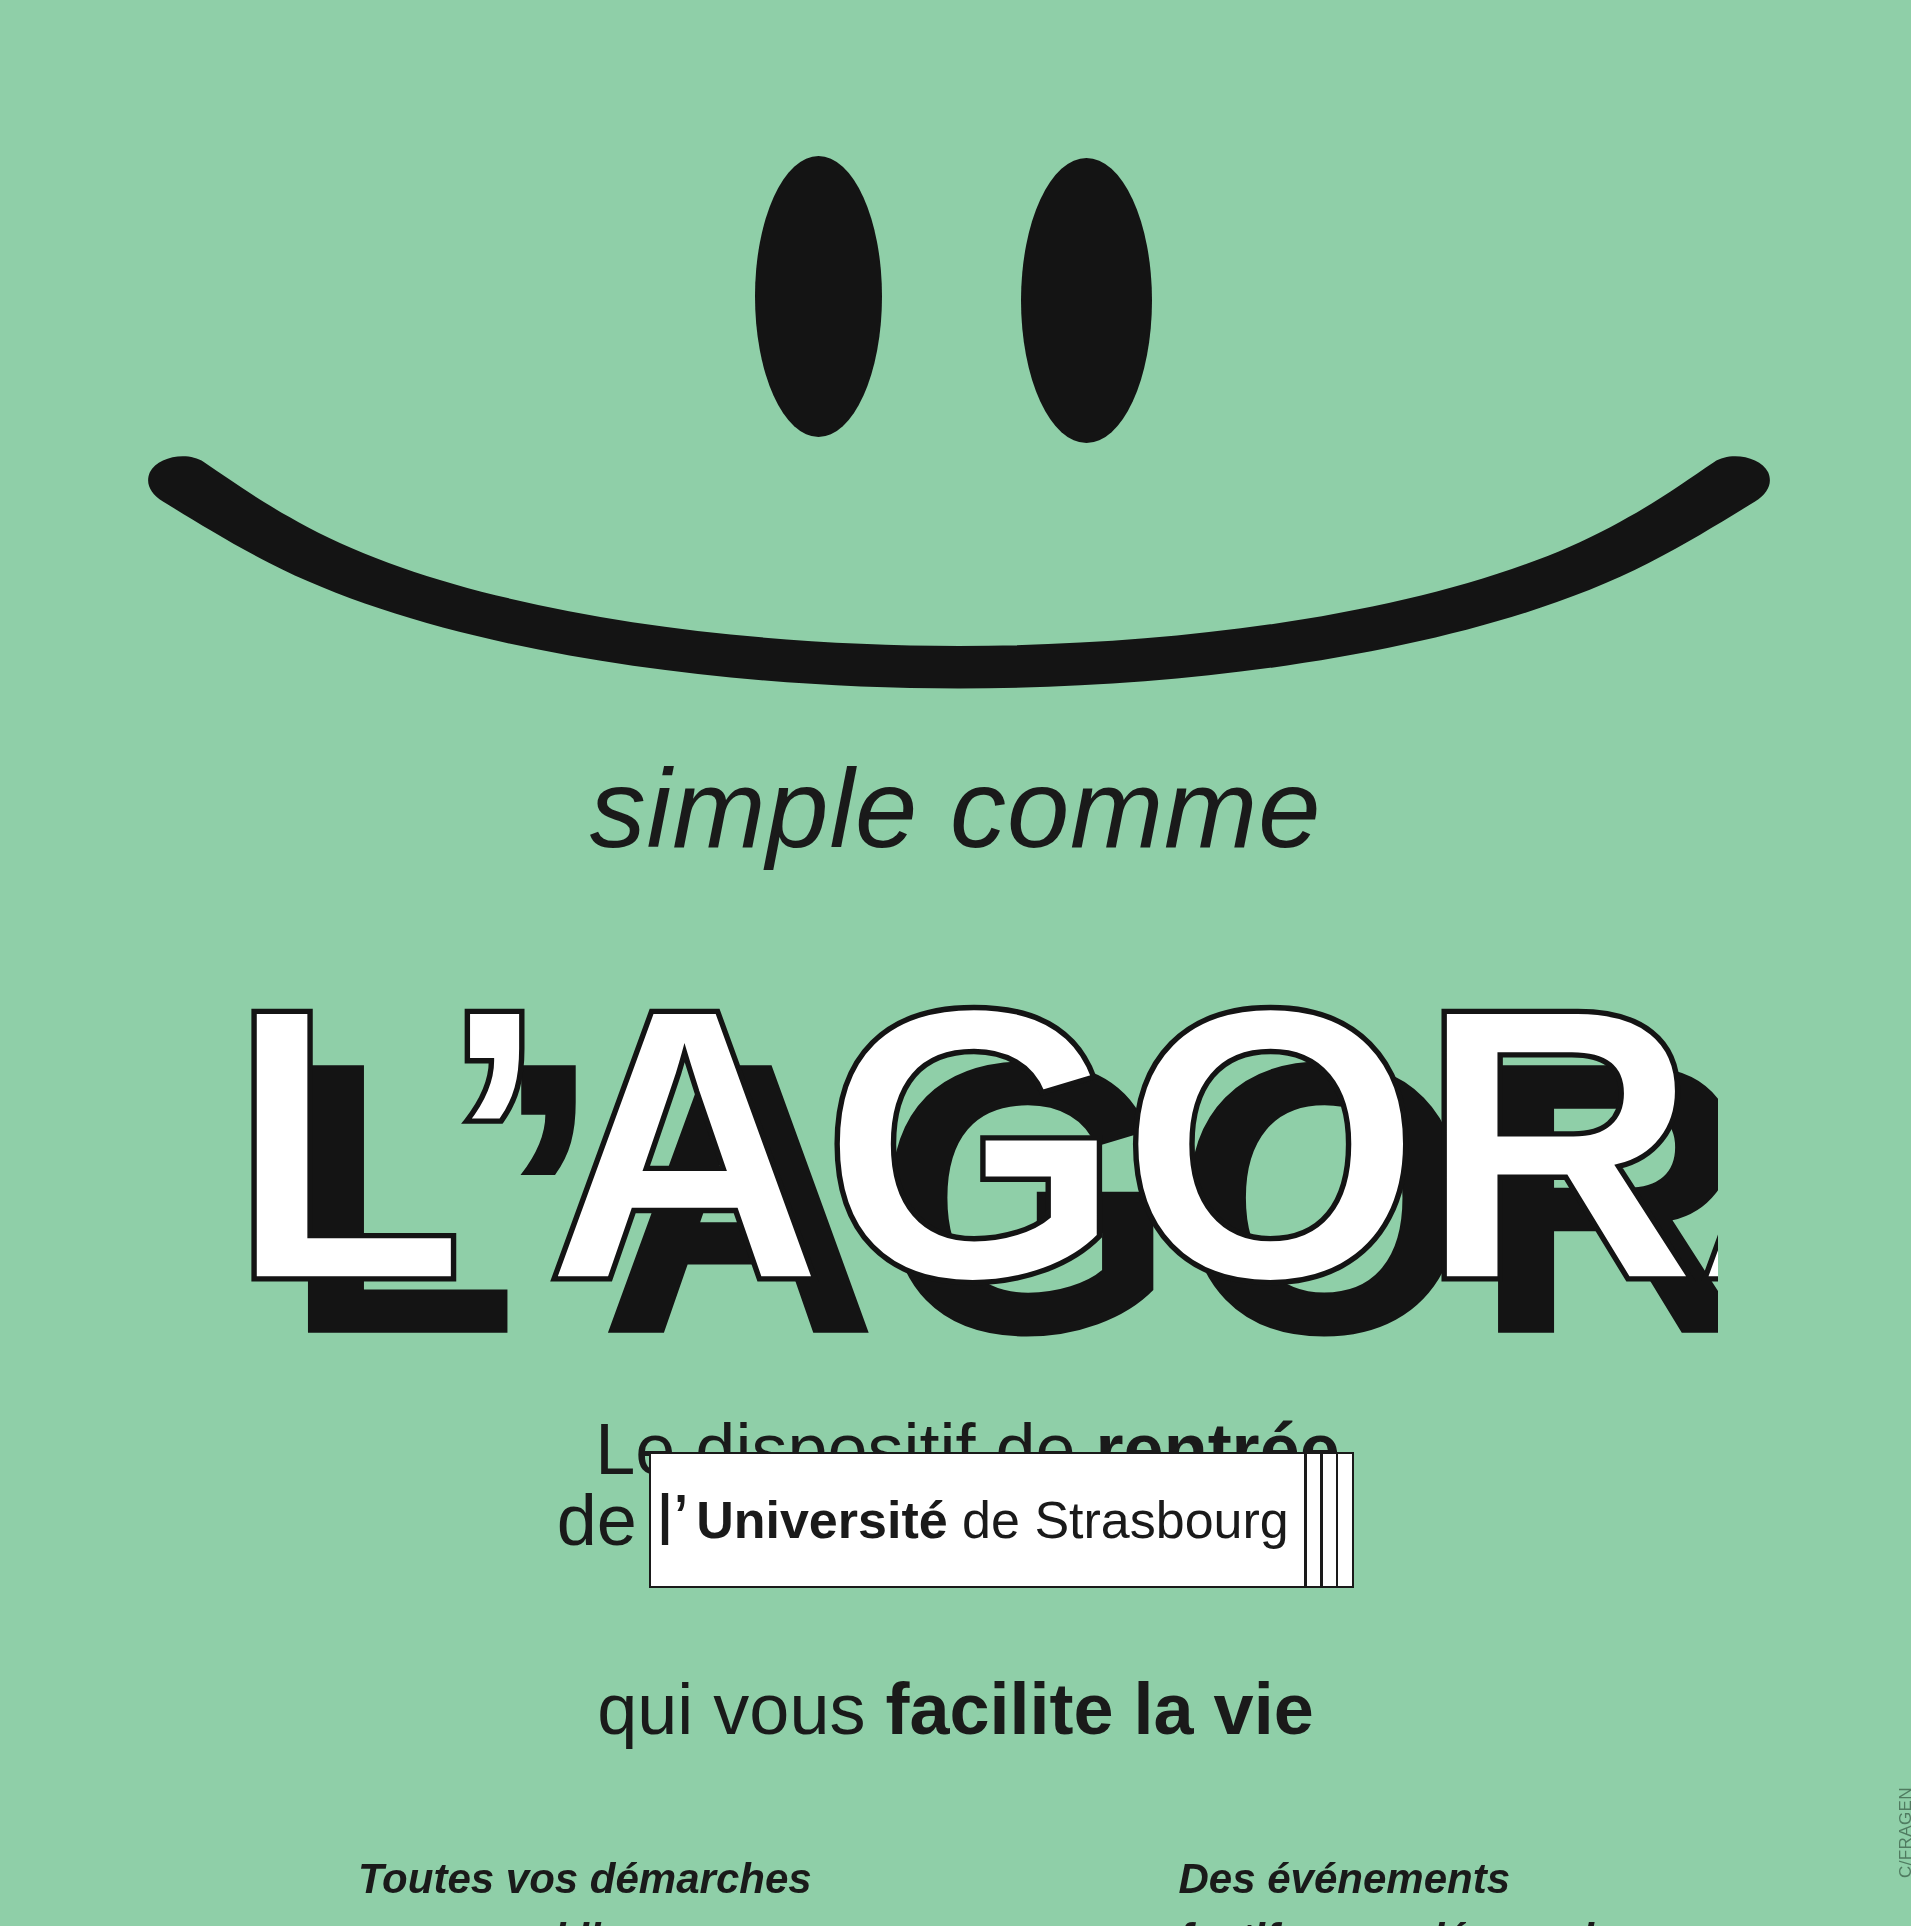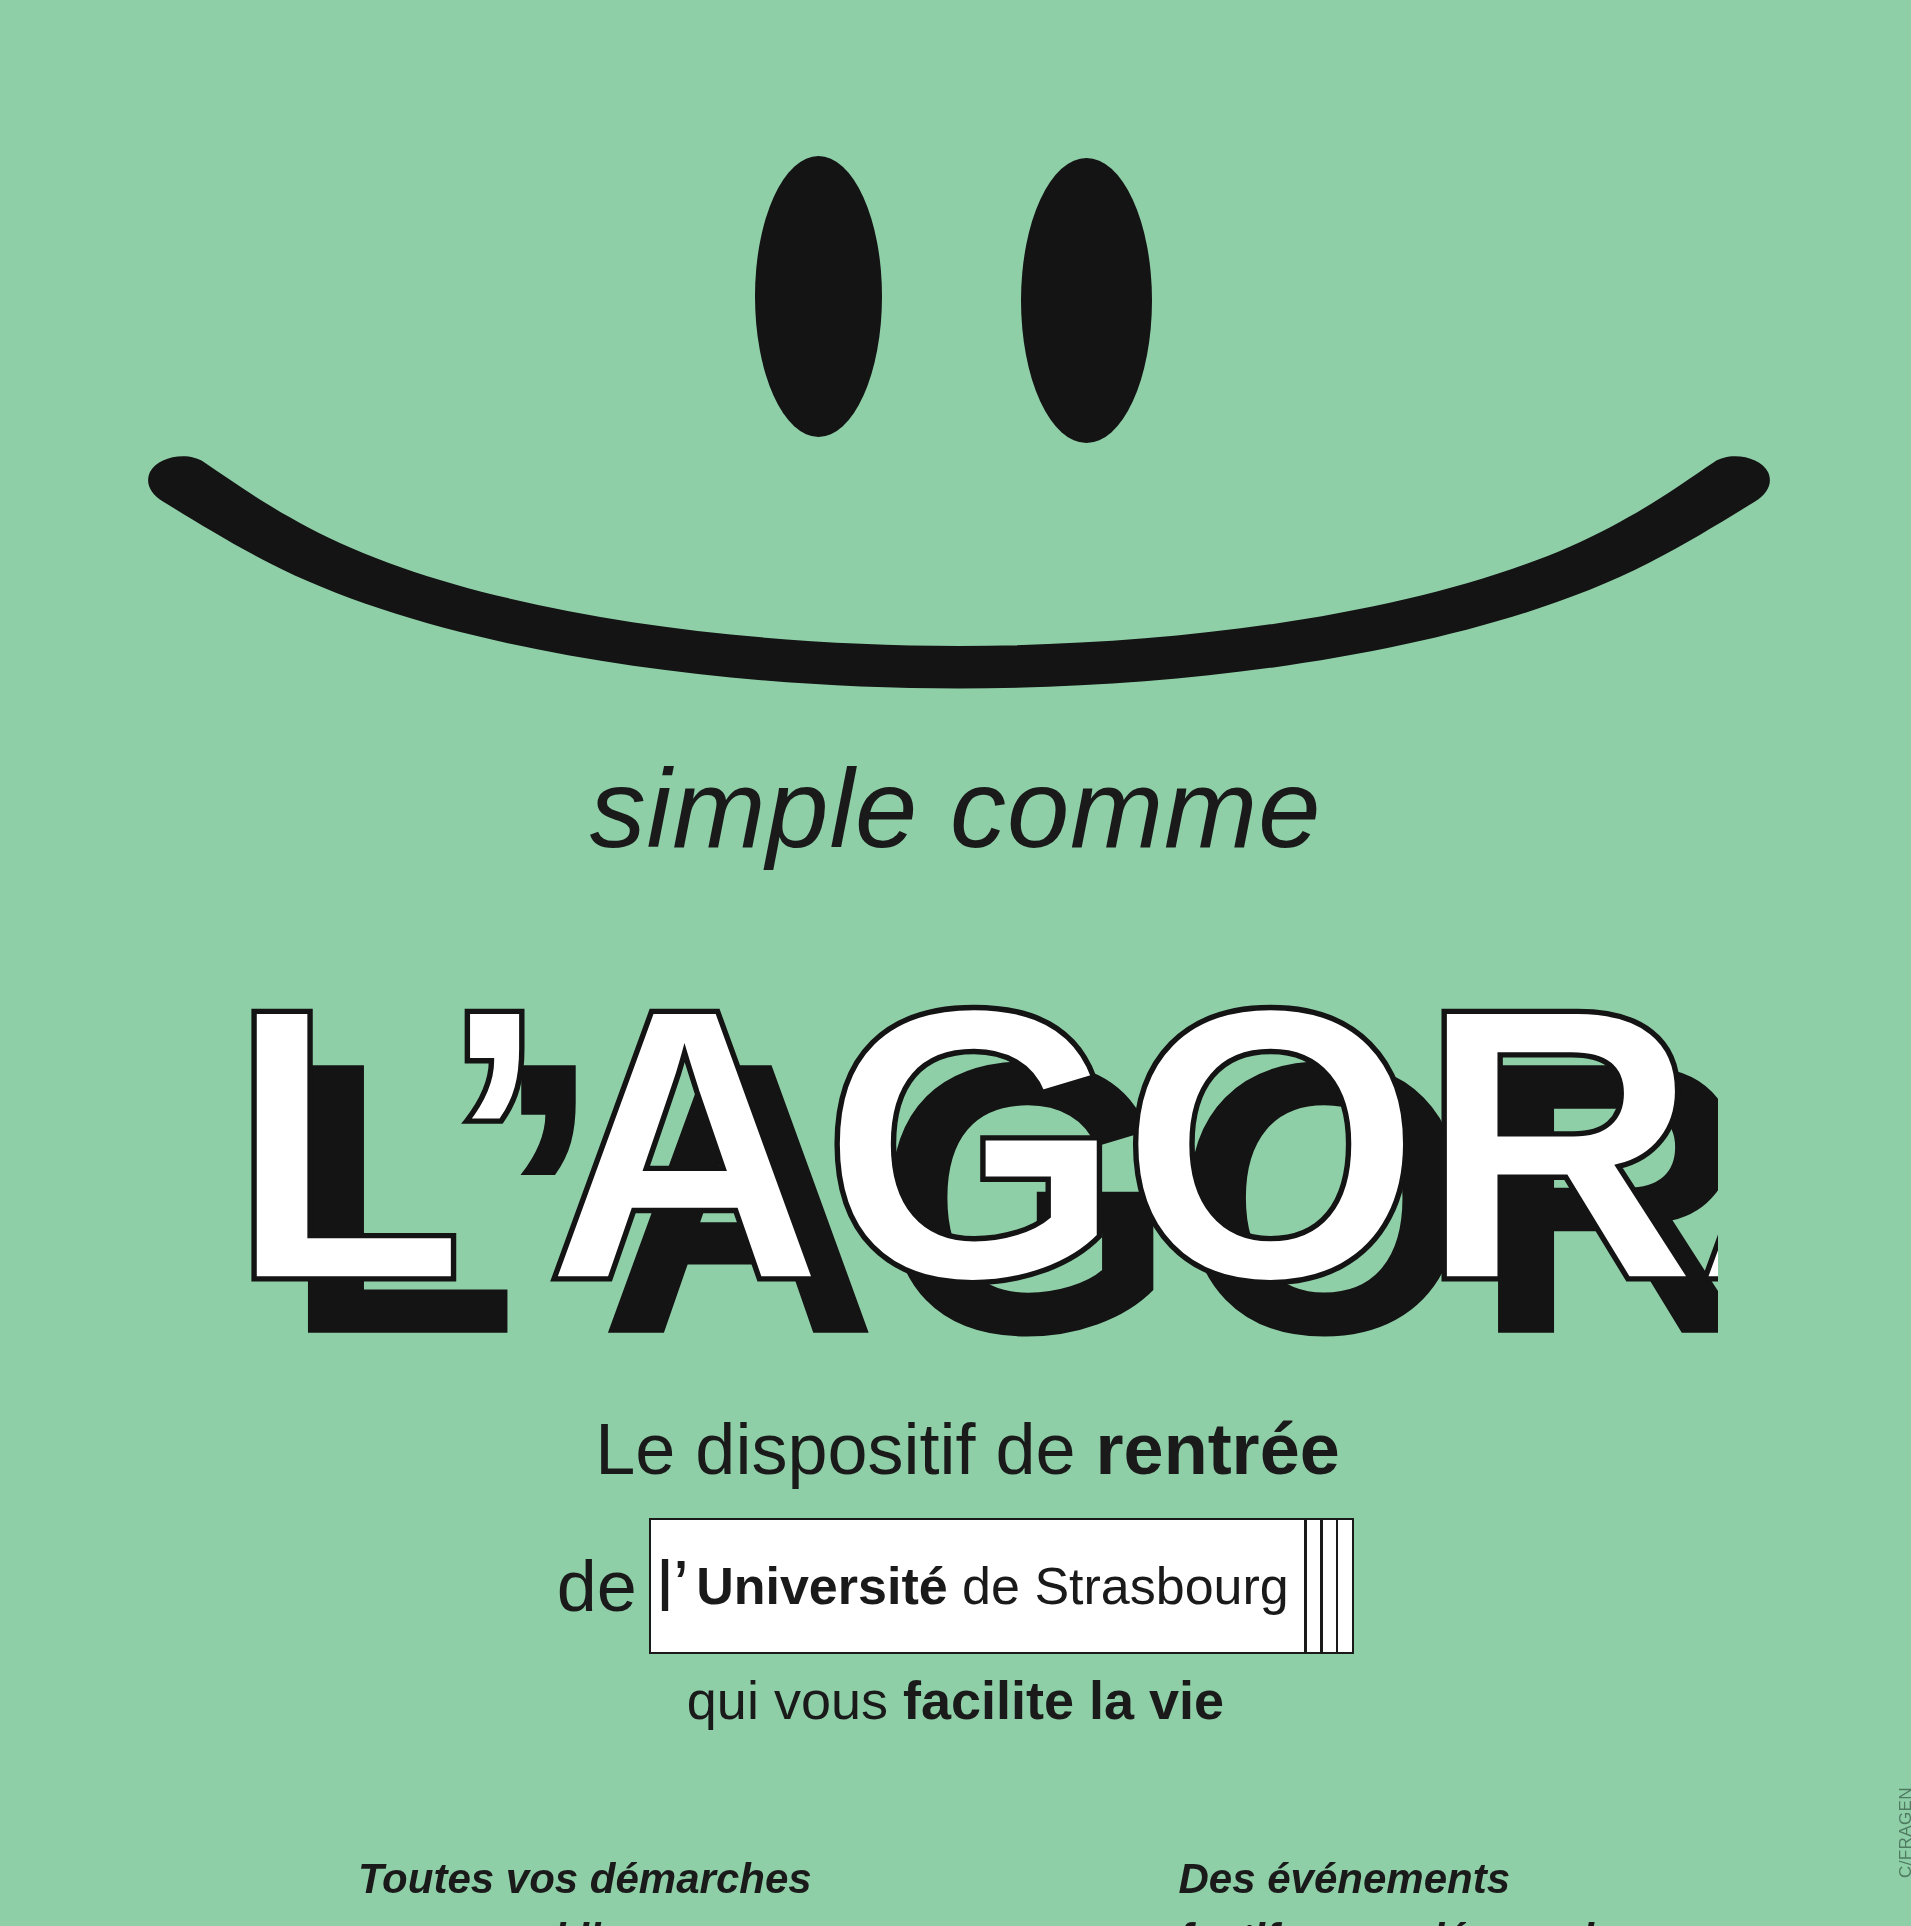--- a/index.html
+++ b/index.html
@@ -91,21 +91,21 @@
     font-size: 72px;
     line-height: 1.05;
     color: #1a1a1a;
     padding-left: 12px;
   }
   .sub1 b { font-weight: 700; }
 
   .sub2-row {
     position: absolute;
     left: 0;
-    top: 1518px;
+    top: 1452px;
     width: 1911px;
     display: flex;
     align-items: center;
     justify-content: center;
     font-size: 72px;
     color: #1a1a1a;
   }
   .sub2-row .lead {
     padding-right: 2.3px;
     position: relative;
@@ -144,21 +144,21 @@
     height: 100%;
   }
   .cursorbars i:last-child { margin-right: 0; }
 
   .sub3 {
     position: absolute;
     left: 0;
     top: 1672px;
     width: 1911px;
     text-align: center;
-    font-size: 54px;
+    font-size: 72px;
     line-height: 1.05;
     color: #1a1a1a;
   }
   .sub3 b { font-weight: 700; }
 
   
   .credit {
     position: absolute;
     right: 14.6px;
     top: 1787px;

